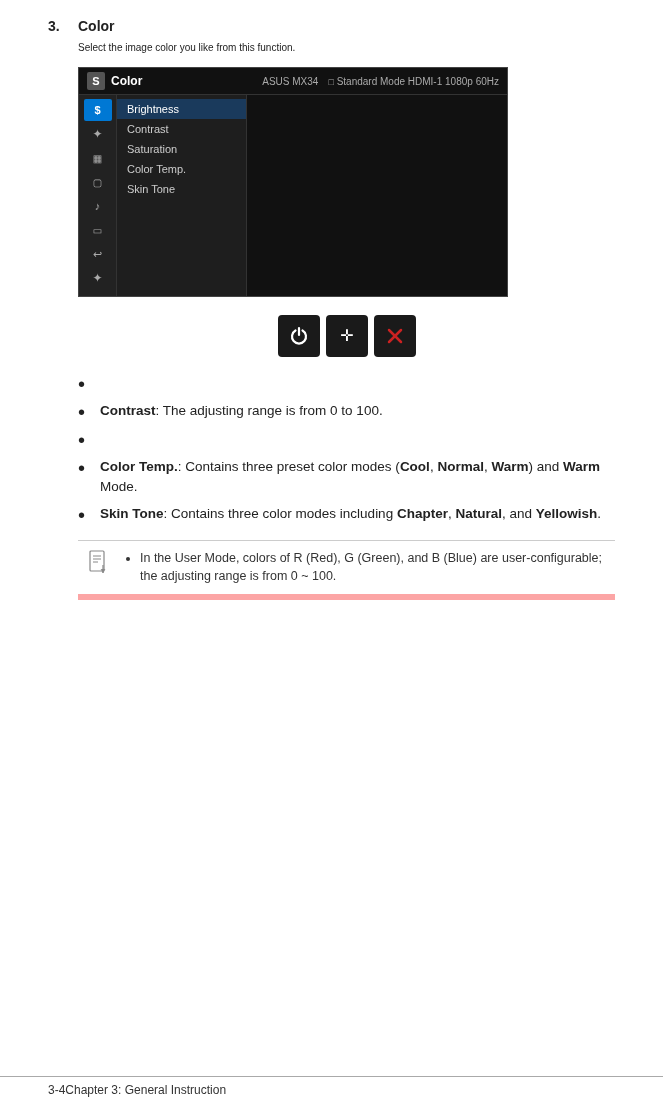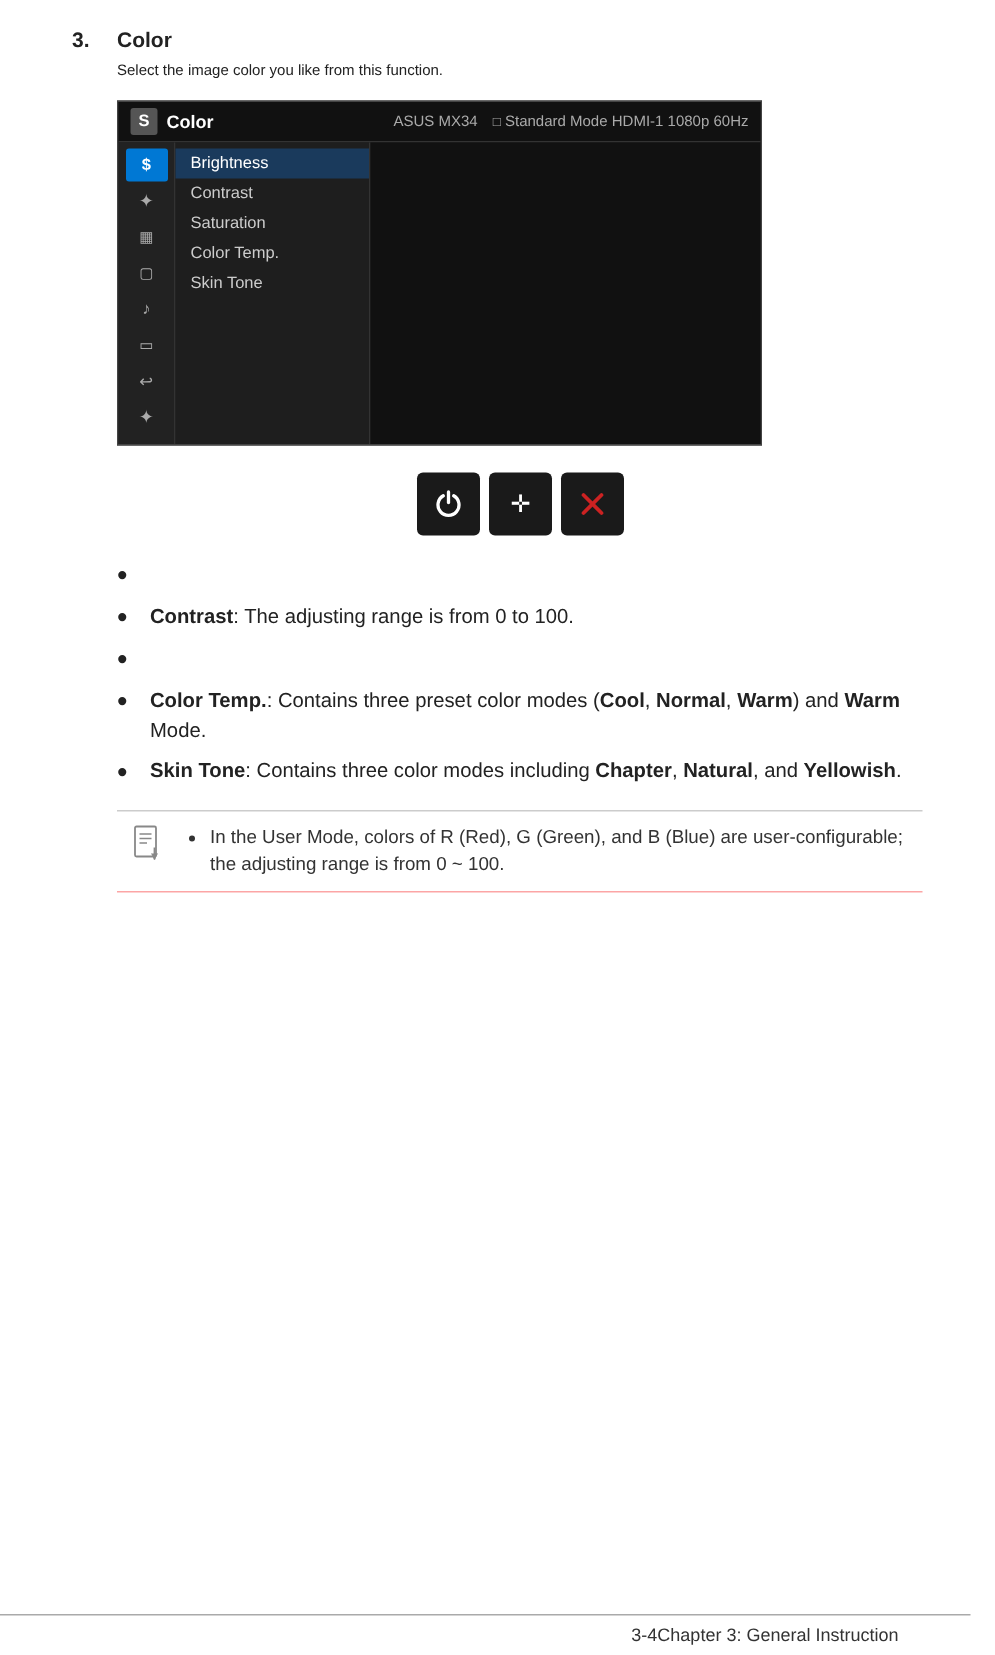--- a/index.html
+++ b/index.html
@@ -199,21 +199,21 @@
     }
 
     .bullet-text {
       flex: 1;
     }
 
     
     .note-box {
       margin-left: 30px;
       border-top: 1px solid #ccc;
-      border-bottom: 1px solid #fca5a5;
+      border-bottom: 6px solid #fca5a5;
       display: flex;
       align-items: flex-start;
       padding: 8px 6px;
       gap: 10px;
       margin-top: 10px;
     }
 
     .note-icon {
       width: 30px;
       min-width: 30px;
@@ -236,23 +236,23 @@
     .note-content ul {
       list-style: disc;
       padding-left: 16px;
     }
 
     
     .page-footer {
       position: absolute;
       bottom: 0;
       left: 0;
-      right: 16px;
-      display: flex;
-      justify-content: flex-end;
+      right: 0;
+      display: flex;
+      justify-content: flex-start;
       align-items: center;
       border-top: 1px solid #aaa;
       padding: 6px 48px;
       font-size: 12px;
       color: #333;
     }
   </style>
 </head>
 <body>
 

